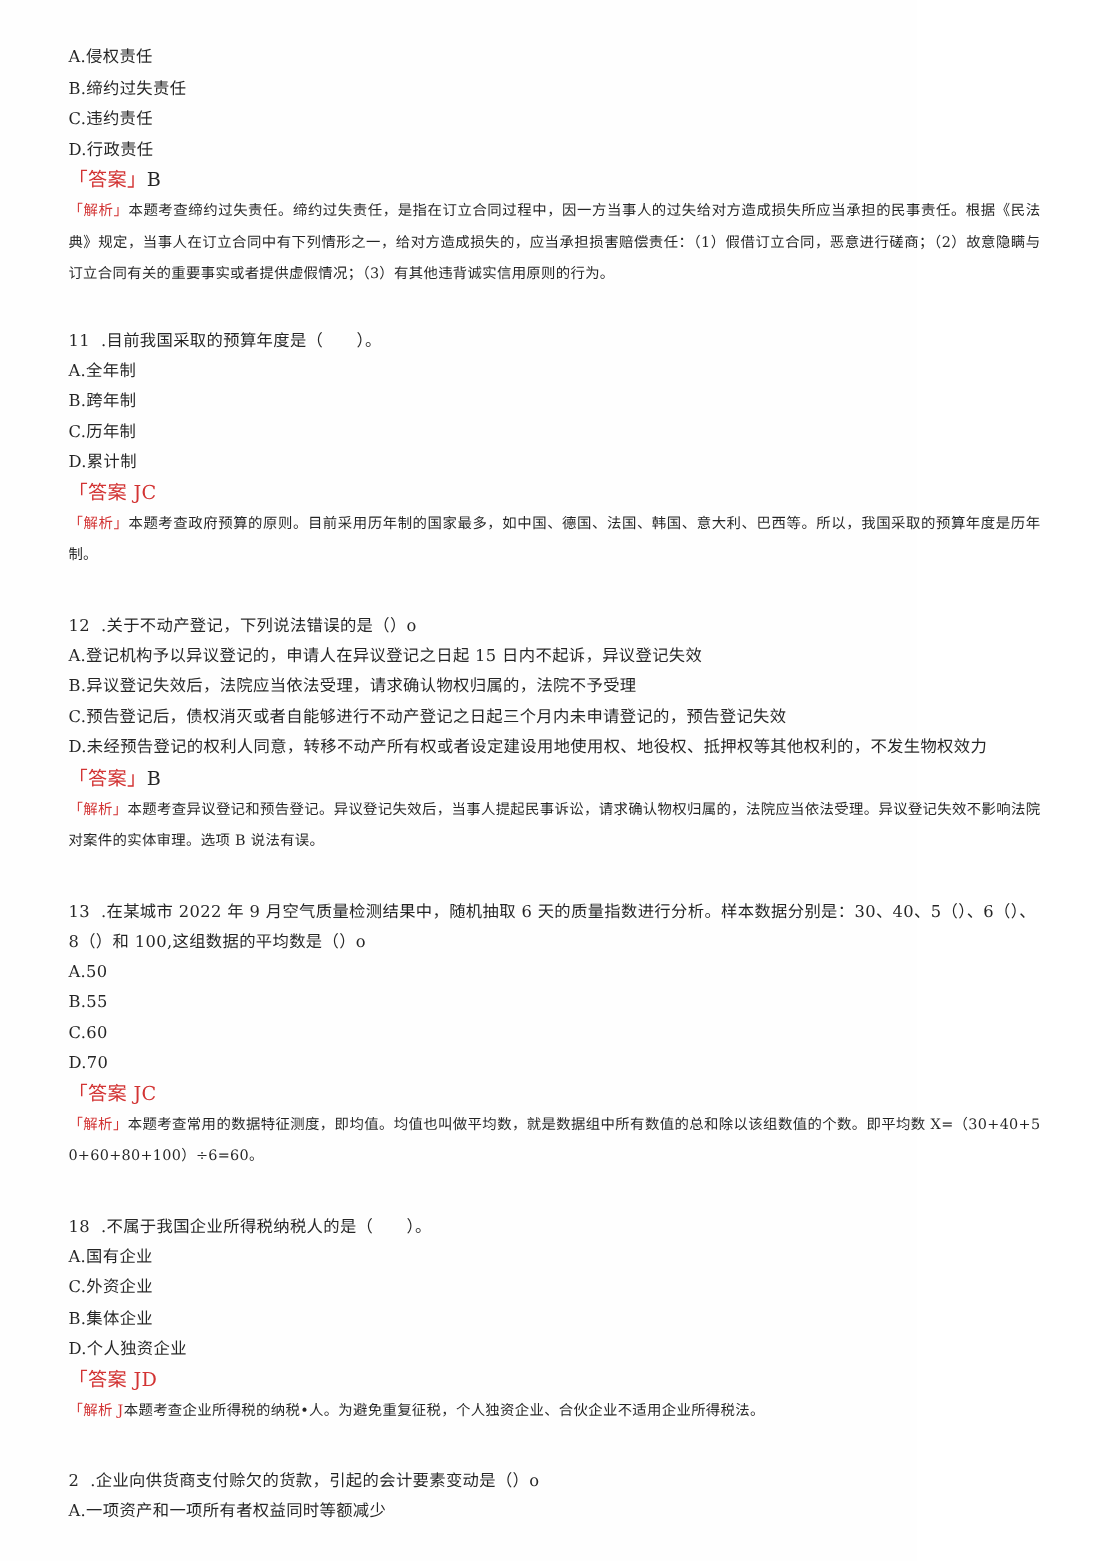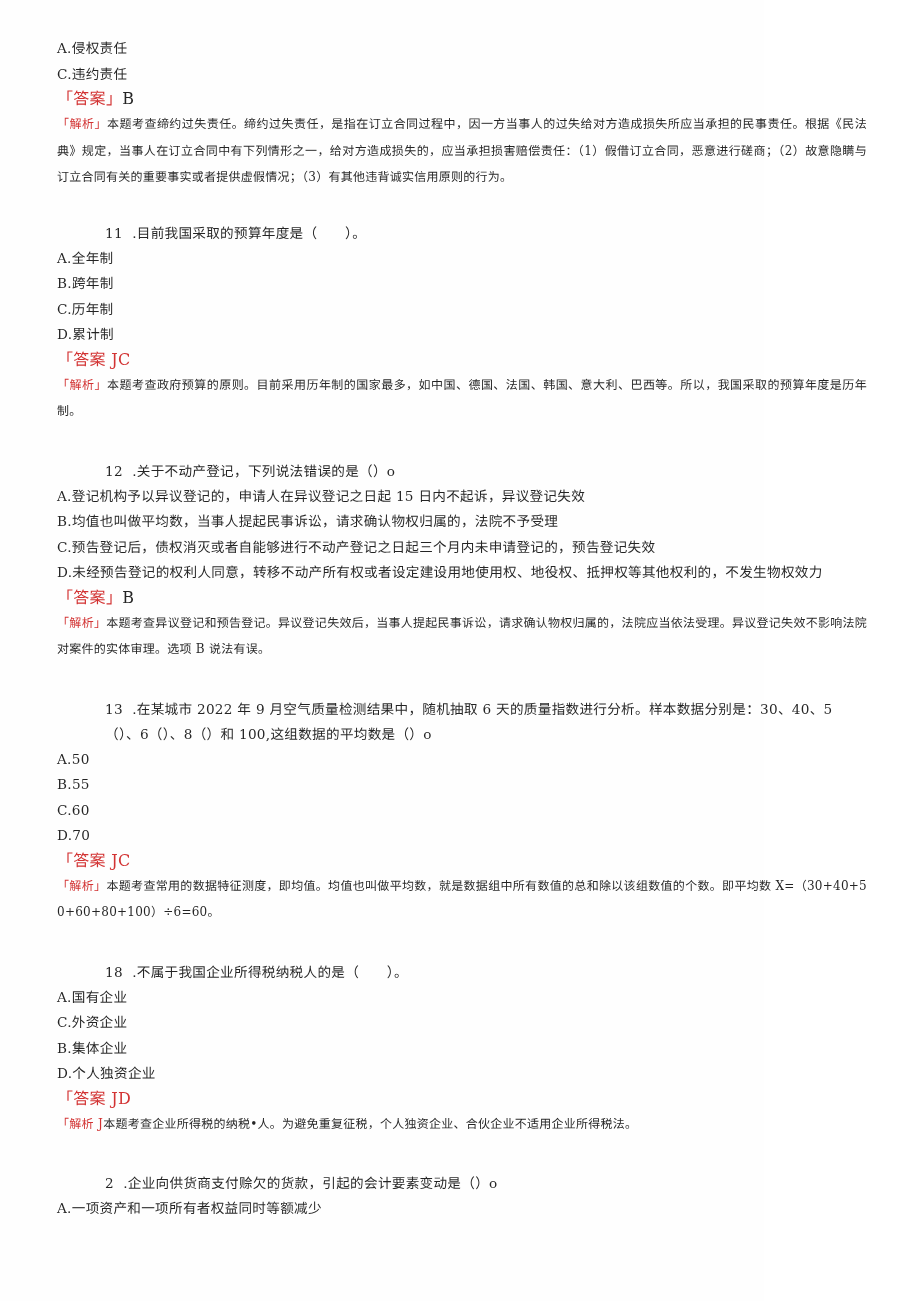--- a/index.html
+++ b/index.html
@@ -34,21 +34,20 @@
   .qblock {
     margin: 0 0 0 0;
   }
   .stem {
     font-size: 13.6px;
     line-height: 25px;
     letter-spacing: 0.3px;
     color: #1c1c1c;
     white-space: pre-wrap;
     word-break: break-all;
-    margin-left: 48px;
   }
   .opt {
     font-size: 13.6px;
     line-height: 25.5px;
     letter-spacing: 0.3px;
     color: #1c1c1c;
     white-space: pre-wrap;
     word-break: break-all;
   }
   .ansline {
@@ -84,21 +83,23 @@
   }
 </style>
 </head>
 <body>
 
 <div class="page">
   <div class="content blurry">
 
     <div class="qblock">
       <div class="opt">A.侵权责任</div>
+      <div class="opt">B.缔约过失责任</div>
       <div class="opt">C.违约责任</div>
+      <div class="opt">D.行政责任</div>
       <div class="ansline"><span class="marker">「答案」</span><span class="ansval">B</span></div>
       <div class="expl"><span class="marker">「解析」</span><span>本题考查缔约过失责任。缔约过失责任，是指在订立合同过程中，因一方当事人的过失给对方造成损失所应当承担的民事责任。根据《民法典》规定，当事人在订立合同中有下列情形之一，给对方造成损失的，应当承担损害赔偿责任：（1）假借订立合同，恶意进行磋商；（2）故意隐瞒与订立合同有关的重要事实或者提供虚假情况；（3）有其他违背诚实信用原则的行为。</span></div>
     </div>
 
     <div class="sp-lg"></div>
 
     <div class="qblock">
       <div class="stem">11  .目前我国采取的预算年度是（      ）。</div>
       <div class="opt">A.全年制</div>
       <div class="opt">B.跨年制</div>
@@ -106,21 +107,21 @@
       <div class="opt">D.累计制</div>
       <div class="ansline"><span class="marker">「答案 </span><span class="marker">JC</span></div>
       <div class="expl"><span class="marker">「解析」</span><span>本题考查政府预算的原则。目前采用历年制的国家最多，如中国、德国、法国、韩国、意大利、巴西等。所以，我国采取的预算年度是历年制。</span></div>
     </div>
 
     <div class="sp-xl"></div>
 
     <div class="qblock">
       <div class="stem">12  .关于不动产登记，下列说法错误的是（）o</div>
       <div class="opt">A.登记机构予以异议登记的，申请人在异议登记之日起 15 日内不起诉，异议登记失效</div>
-      <div class="opt">B.均值也叫做平均数，当事人提起民事诉讼，请求确认物权归属的，法院不予受理</div>
+      <div class="opt">B.异议登记失效后，法院应当依法受理，请求确认物权归属的，法院不予受理</div>
       <div class="opt">C.预告登记后，债权消灭或者自能够进行不动产登记之日起三个月内未申请登记的，预告登记失效</div>
       <div class="opt">D.未经预告登记的权利人同意，转移不动产所有权或者设定建设用地使用权、地役权、抵押权等其他权利的，不发生物权效力</div>
       <div class="ansline"><span class="marker">「答案」</span><span class="ansval">B</span></div>
       <div class="expl"><span class="marker">「解析」</span><span>本题考查异议登记和预告登记。异议登记失效后，当事人提起民事诉讼，请求确认物权归属的，法院应当依法受理。异议登记失效不影响法院对案件的实体审理。选项 B 说法有误。</span></div>
     </div>
 
     <div class="sp-xl"></div>
 
     <div class="qblock">
       <div class="stem">13  .在某城市 2022 年 9 月空气质量检测结果中，随机抽取 6 天的质量指数进行分析。样本数据分别是：30、40、5（）、6（）、8（）和 100,这组数据的平均数是（）o</div>

